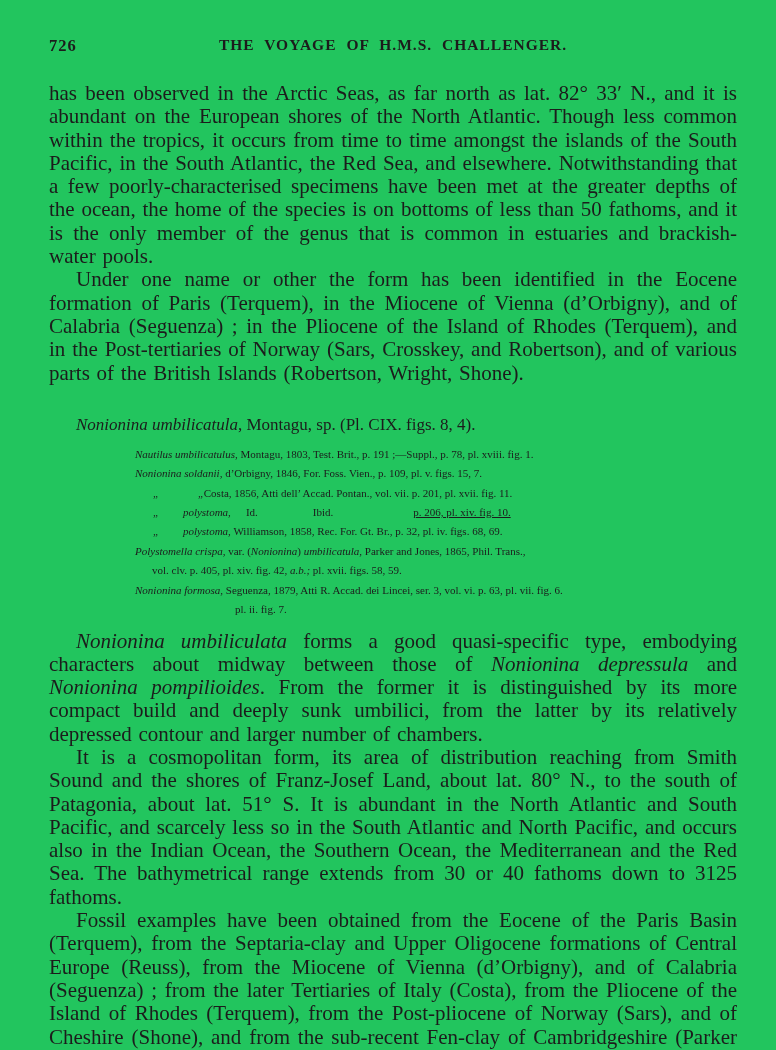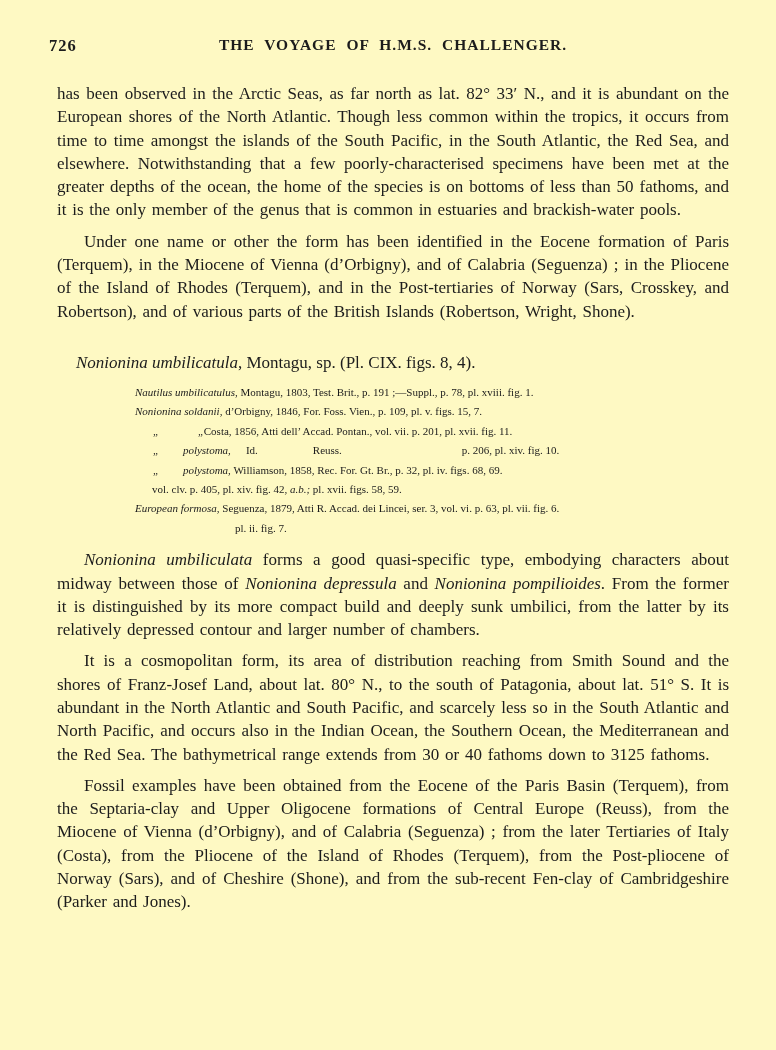--- a/index.html
+++ b/index.html
@@ -1,38 +1,38 @@
 <!DOCTYPE html>
 <html><head>
 <meta charset="utf-8">
 <style>
   html,body { margin:0; padding:0; background:#e8e8e6; }
   .page {
     width:776px; height:1050px;
     margin:0 auto;
-    background:#fef9c3;
+    background:#22c55e;
     color:#1c1c1c;
     font-family:"Liberation Serif","DejaVu Serif",serif;
     box-sizing:border-box;
     padding:36px 39px 0 49px;
     overflow:hidden;
     position:relative;
   }
   .header { position:relative; height:22px; margin-bottom:24px; }
   .pagenum {
     position:absolute; left:0; top:0;
     font-size:16.5px; letter-spacing:1px; font-weight:bold;
   }
   .runtitle {
     text-align:center;
     font-size:15.5px; letter-spacing:1px; word-spacing:5px; font-weight:bold;
   }
   .bodytext p {
-    margin:8px;
-    font-size:17px;
+    margin:0;
+    font-size:21px;
     line-height:23.3px;
     text-align:justify;
     word-spacing:1.5px;
   }
   p.indent { text-indent:27px; }
   .it { font-style:italic; }
   .heading {
     margin:28px 0 9px 0;
     text-indent:27px;
     font-size:17px;
@@ -60,24 +60,25 @@
     <p><span>has been observed in the Arctic Seas, as far north as lat. 82° 33′ N., and it is abundant on the European shores of the North Atlantic.  Though less common within the tropics, it occurs from time to time amongst the islands of the South Pacific, in the South Atlantic, the Red Sea, and elsewhere.  Notwithstanding that a few poorly-characterised specimens have been met at the greater depths of the ocean, the home of the species is on bottoms of less than 50 fathoms, and it is the only member of the genus that is common in estuaries and brackish-water pools.</span></p>
 
     <p class="indent"><span>Under one name or other the form has been identified in the Eocene formation of Paris (Terquem), in the Miocene of Vienna (d’Orbigny), and of Calabria (Seguenza) ; in the Pliocene of the Island of Rhodes (Terquem), and in the Post-tertiaries of Norway (Sars, Crosskey, and Robertson), and of various parts of the British Islands (Robertson, Wright, Shone).</span></p>
 
     <div class="heading"><span class="it">Nonionina umbilicatula</span><span>, Montagu, sp. (Pl. CIX. figs. 8, 4).</span></div>
 
     <div class="synonymy">
       <div class="syn-line"><span class="it">Nautilus umbilicatulus</span><span>, Montagu, 1803, Test. Brit., p. 191 ;—Suppl., p. 78, pl. xviii. fig. 1.</span></div>
       <div class="syn-line"><span class="it">Nonionina soldanii</span><span>, d’Orbigny, 1846, For. Foss. Vien., p. 109, pl. v. figs. 15, 7.</span></div>
       <div class="syn-line"><span style="margin-left: 18px;">„</span><span style="margin-left: 40px;">„</span><span style="margin-left: 1px;">Costa, 1856, Atti dell’ Accad. Pontan., vol. vii. p. 201, pl. xvii. fig. 11.</span></div>
-      <div class="syn-line"><span style="margin-left: 18px;">„</span><span class="it" style="margin-left: 25px;">polystoma,</span><span style="margin-left: 15px; margin-top: 8px;">Id.</span><span style="margin-left: 55px;">Reuss.</span><span style="margin-left: 120px;">p. 206, pl. xiv. fig. 10.</span></div>
+      <div class="syn-line"><span style="margin-left: 18px;">„</span><span class="it" style="margin-left: 25px;">polystoma,</span><span style="margin-left: 15px; margin-top: 8px;">Id.</span><span style="margin-left: 55px;">Ibid.</span><span style="margin-left: 80px; text-decoration: underline;">p. 206, pl. xiv. fig. 10.</span></div>
       <div class="syn-line"><span style="margin-left: 18px;">„</span><span class="it" style="margin-left: 25px;">polystoma,</span><span> Williamson, 1858, Rec. For. Gt. Br., p. 32, pl. iv. figs. 68, 69.</span></div>
+      <div class="syn-line"><span class="it">Polystomella crispa</span><span>, var. (</span><span class="it">Nonionina</span><span>) </span><span class="it">umbilicatula</span><span>, Parker and Jones, 1865, Phil. Trans.,</span></div>
       <div class="syn-line"><span style="margin-left: 17px;">vol. clv. p. 405, pl. xiv. fig. 42, </span><span class="it">a.b.;</span><span> pl. xvii. figs. 58, 59.</span></div>
-      <div class="syn-line"><span class="it">European formosa</span><span>, Seguenza, 1879, Atti R. Accad. dei Lincei, ser. 3, vol. vi. p. 63, pl. vii. fig. 6.</span></div>
+      <div class="syn-line"><span class="it">Nonionina formosa</span><span>, Seguenza, 1879, Atti R. Accad. dei Lincei, ser. 3, vol. vi. p. 63, pl. vii. fig. 6.</span></div>
       <div class="syn-line"><span style="margin-left: 100px;">pl. ii. fig. 7.</span></div>
     </div>
 
     <p class="indent"><span class="it">Nonionina umbiliculata</span><span> forms a good quasi-specific type, embodying characters about midway between those of </span><span class="it">Nonionina depressula</span><span> and </span><span class="it">Nonionina pompilioides</span><span>.  From the former it is distinguished by its more compact build and deeply sunk umbilici, from the latter by its relatively depressed contour and larger number of chambers.</span></p>
 
     <p class="indent"><span>It is a cosmopolitan form, its area of distribution reaching from Smith Sound and the shores of Franz-Josef Land, about lat. 80° N., to the south of Patagonia, about lat. 51° S.  It is abundant in the North Atlantic and South Pacific, and scarcely less so in the South Atlantic and North Pacific, and occurs also in the Indian Ocean, the Southern Ocean, the Mediterranean and the Red Sea.  The bathymetrical range extends from 30 or 40 fathoms down to 3125 fathoms.</span></p>
 
     <p class="indent"><span>Fossil examples have been obtained from the Eocene of the Paris Basin (Terquem), from the Septaria-clay and Upper Oligocene formations of Central Europe (Reuss), from the Miocene of Vienna (d’Orbigny), and of Calabria (Seguenza) ; from the later Tertiaries of Italy (Costa), from the Pliocene of the Island of Rhodes (Terquem), from the Post-pliocene of Norway (Sars), and of Cheshire (Shone), and from the sub-recent Fen-clay of Cambridgeshire (Parker and Jones).</span></p>
 
   </div>

